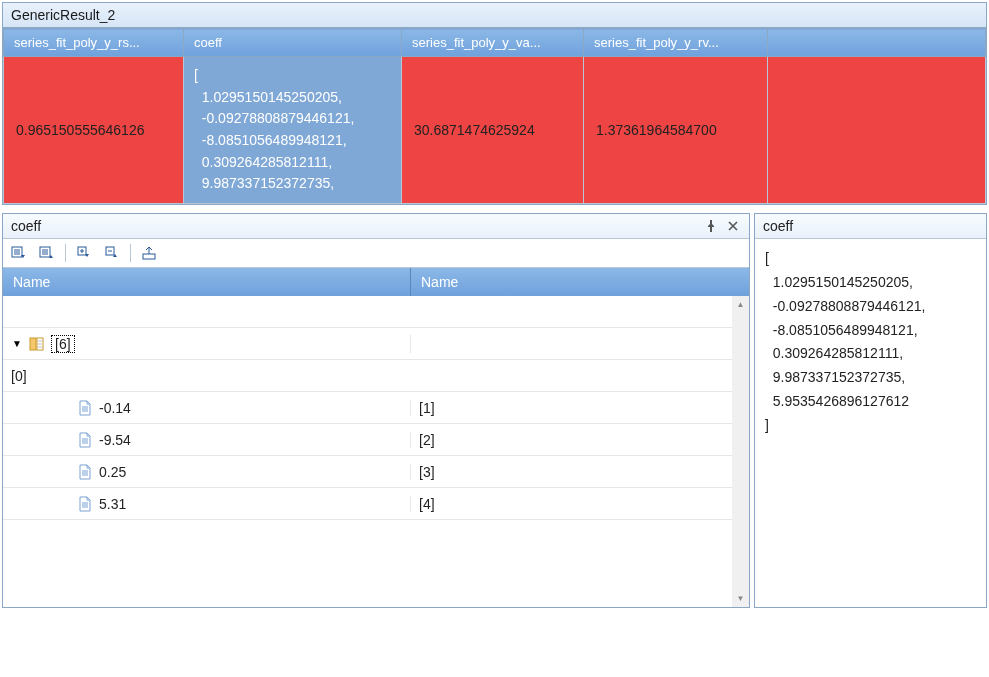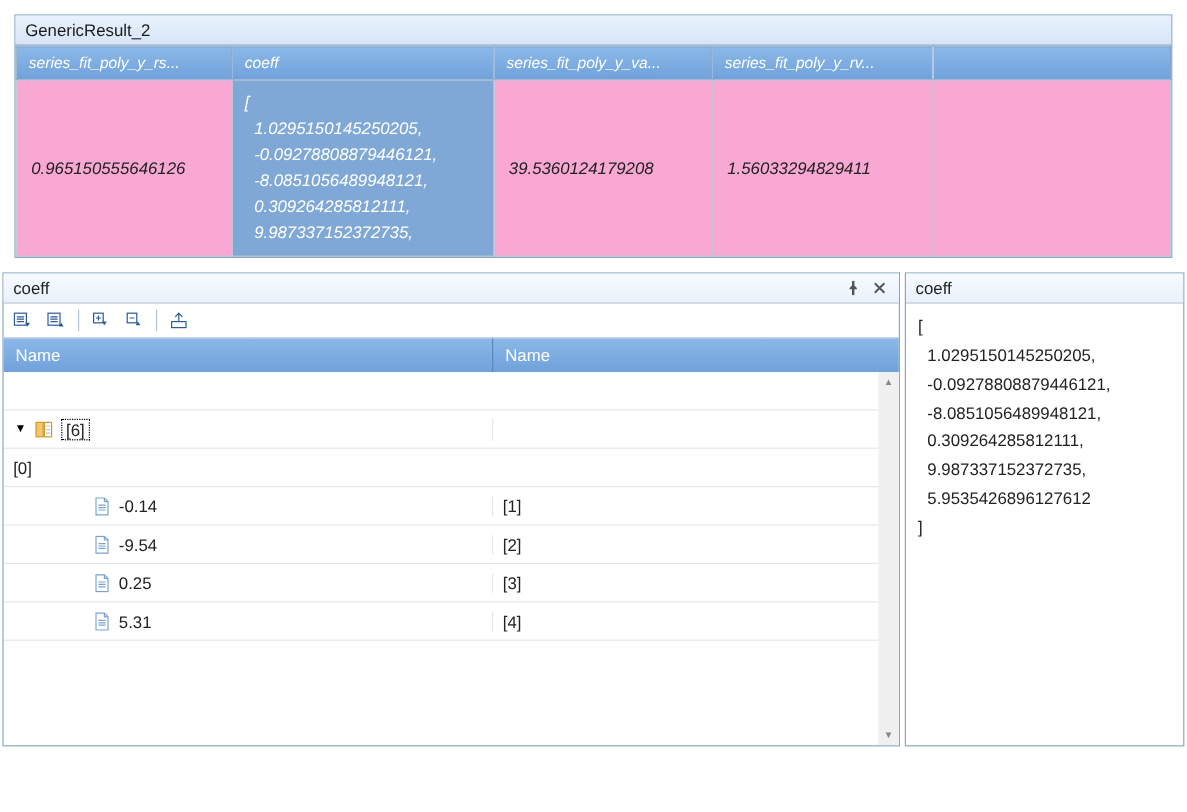--- a/index.html
+++ b/index.html
@@ -10,51 +10,50 @@
     background: #fff;
     color: #222;
     width: 989px;
     height: 677px;
     overflow: hidden;
   }
 
   
   .top-panel {
     border: 1px solid #8aa7c5;
-    margin: 12px;
+    margin: 2px;
   }
   .panel-titlebar {
     background: linear-gradient(#e9f1fb, #d6e5f7);
     border-bottom: 1px solid #8aa7c5;
     padding: 4px 8px;
     font-size: 14px;
     color: #1a1a1a;
   }
   .data-grid {
     width: 100%;
     border-collapse: collapse;
-    font-style: italic;
   }
   .data-grid th {
     background: linear-gradient(#8cb8e8, #6fa1db);
     color: #fff;
     text-align: left;
     font-weight: 400;
     padding: 6px 10px;
     border: 1px solid #8aa7c5;
     white-space: nowrap;
     overflow: hidden;
     text-overflow: ellipsis;
   }
   .data-grid td {
     border: 1px solid #b9c6d4;
     padding: 10px 12px;
     vertical-align: middle;
     font-size: 14px;
-    background: #f9a8d4;
+    background: #ef4444;
   }
   .data-grid td.selected {
     background: #7fa8d6;
     color: #fff;
     line-height: 1.55;
     white-space: pre;
     font-size: 14px;
     padding: 8px 10px 8px 10px;
   }
   .data-grid col.c1 { width: 180px; }
@@ -234,22 +233,22 @@
     </thead>
     <tbody>
       <tr>
         <td>0.965150555646126</td>
         <td class="selected">[
   1.0295150145250205,
   -0.09278808879446121,
   -8.0851056489948121,
   0.309264285812111,
   9.987337152372735,</td>
-        <td>39.5360124179208</td>
-        <td>1.56033294829411</td>
+        <td>30.6871474625924</td>
+        <td>1.37361964584700</td>
         <td></td>
       </tr>
     </tbody>
   </table>
 </div>
 
 <div class="bottom-area">
 
   <div class="tree-panel">
     <div class="tree-title">

